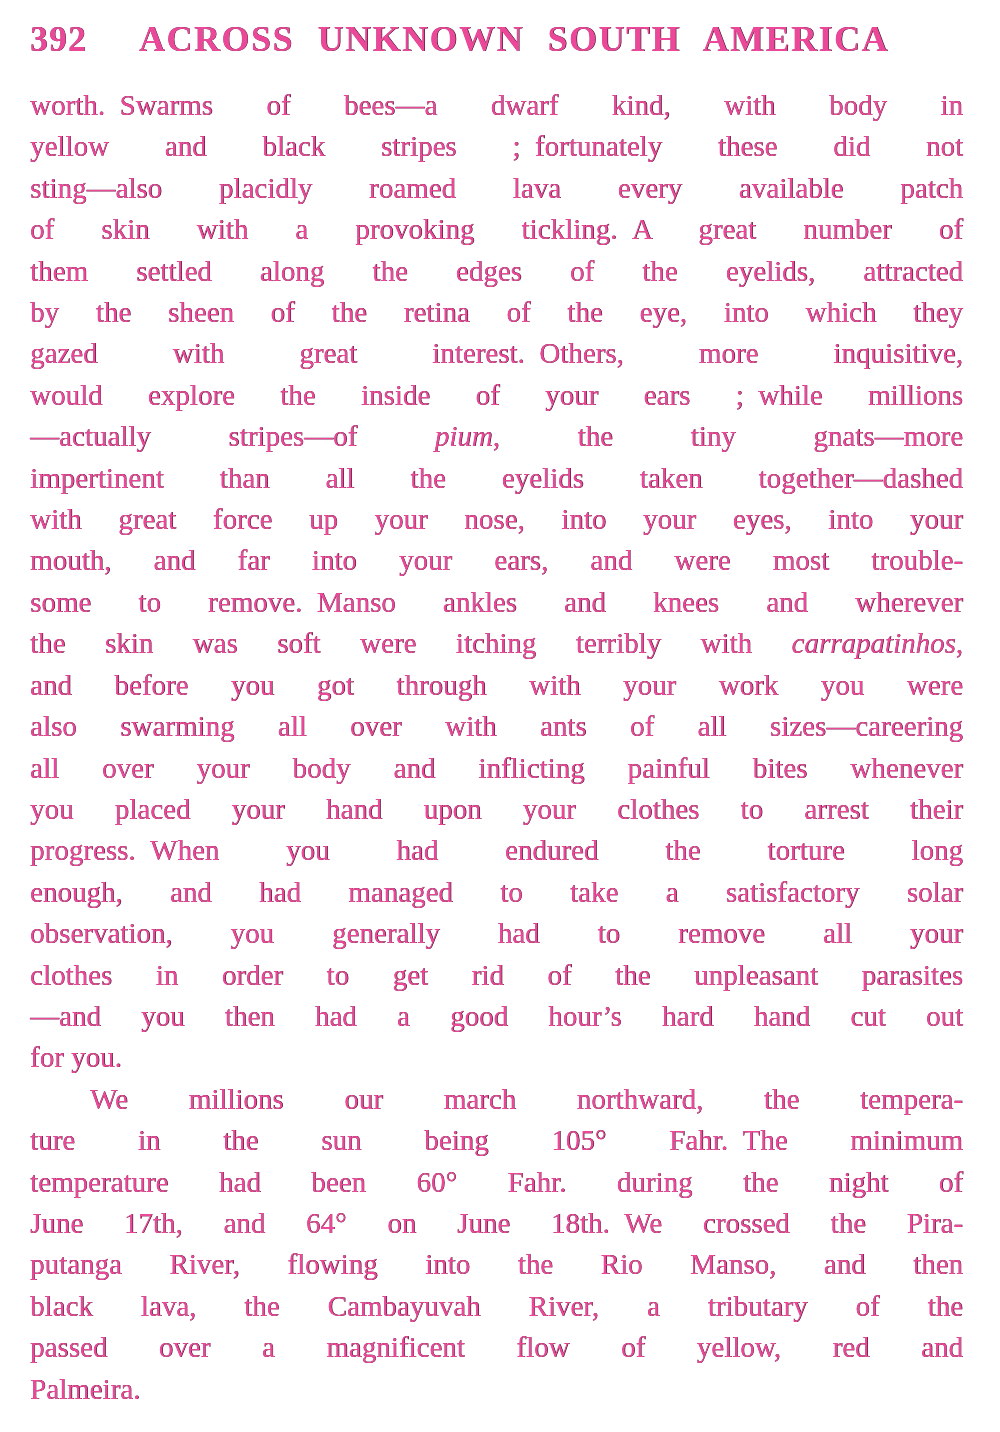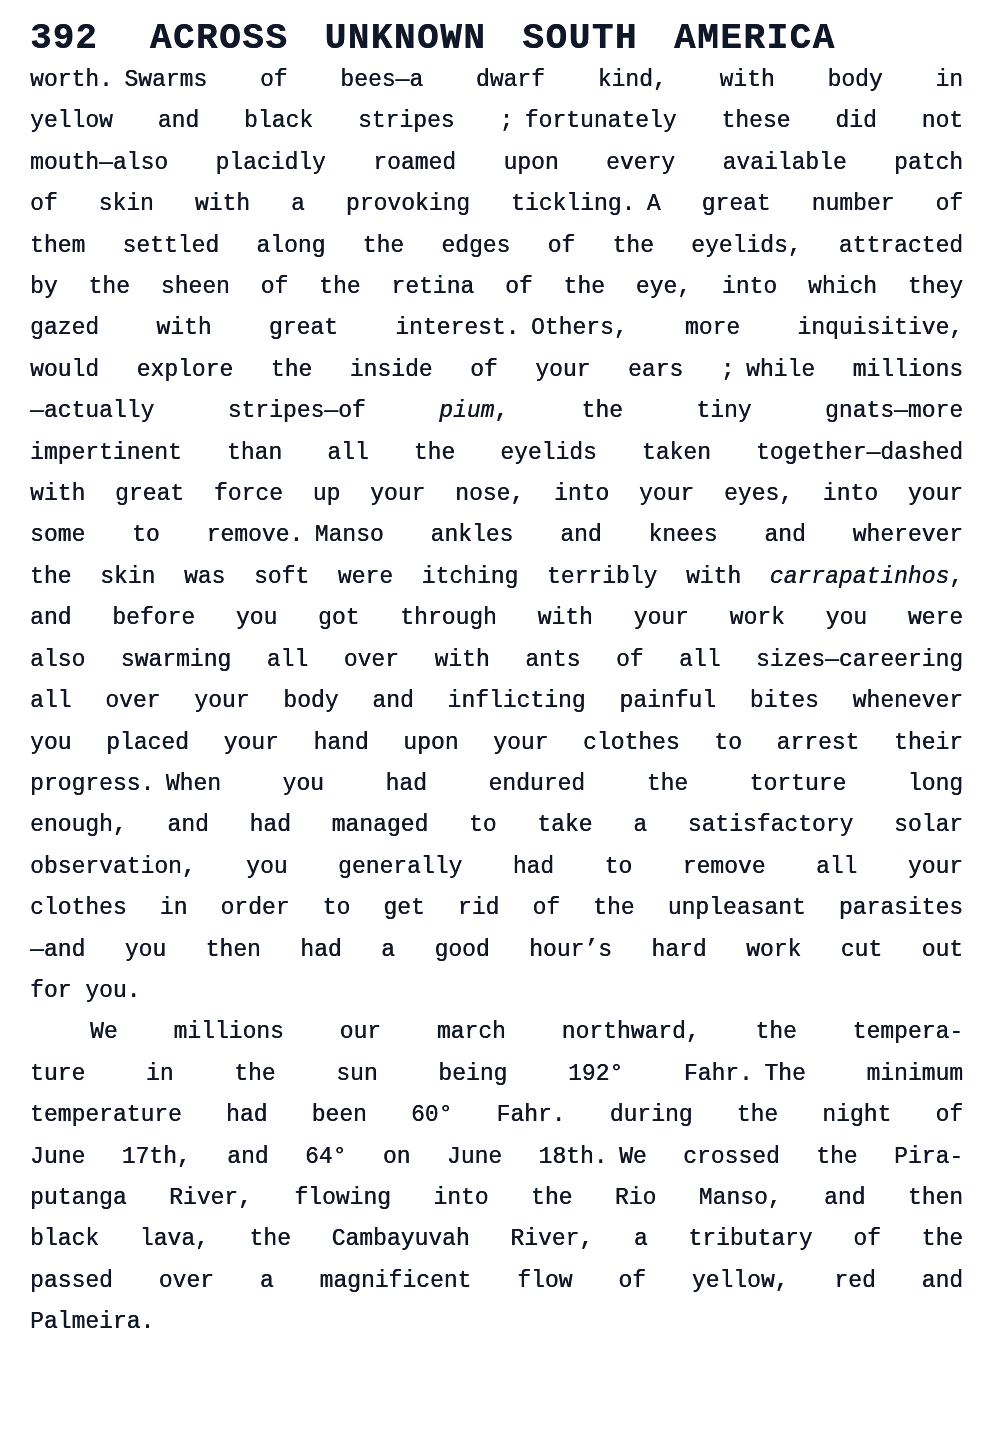--- a/index.html
+++ b/index.html
@@ -5,22 +5,22 @@
   html, body {
     margin: 0;
     padding: 0;
     background: #ffffff;
   }
   .page {
     position: relative;
     width: 1000px;
     height: 1432px;
     background: #ffffff;
-    color: #0f172a;
-    font-family: Liberation Mono, monospace;
+    color: #ec4899;
+    font-family: Liberation Serif, serif;
     overflow: hidden;
     box-sizing: border-box;
     padding: 18px 37px 0 30px;
     text-shadow: 0.35px 0 0 #070707;
   }
   .header {
     display: flex;
     align-items: baseline;
     font-weight: bold;
     font-size: 36px;
@@ -29,21 +29,22 @@
   }
   .page-num {
     letter-spacing: 1px;
   }
   .running-title {
     margin-left: 52px;
     word-spacing: 13px;
     letter-spacing: 1.5px;
   }
   .page-body {
-    font-size: 23px;
+    margin-top: 25px;
+    font-size: 29px;
     line-height: 41.4px;
   }
   .line {
     text-align: justify;
     text-align-last: justify;
     white-space: normal;
   }
   .line-last {
     text-align-last: left;
   }
@@ -58,43 +59,44 @@
 <body>
 
 <div class="page">
   <div class="header">
     <span class="page-num">392</span>
     <span class="running-title">ACROSS UNKNOWN SOUTH AMERICA</span>
   </div>
   <div class="page-body">
       <div class="line"><span>worth. Swarms of bees—a dwarf kind, with body in</span></div>
       <div class="line"><span>yellow and black stripes ; fortunately these did not</span></div>
-      <div class="line"><span>mouth—also placidly roamed upon every available patch</span></div>
+      <div class="line"><span>sting—also placidly roamed lava every available patch</span></div>
       <div class="line"><span>of skin with a provoking tickling. A great number of</span></div>
       <div class="line"><span>them settled along the edges of the eyelids, attracted</span></div>
       <div class="line"><span>by the sheen of the retina of the eye, into which they</span></div>
       <div class="line"><span>gazed with great interest. Others, more inquisitive,</span></div>
       <div class="line"><span>would explore the inside of your ears ; while millions</span></div>
       <div class="line"><span>—actually stripes—of </span><span class="italic">pium</span><span>, the tiny gnats—more</span></div>
       <div class="line"><span>impertinent than all the eyelids taken together—dashed</span></div>
       <div class="line"><span>with great force up your nose, into your eyes, into your</span></div>
+      <div class="line"><span>mouth, and far into your ears, and were most trouble-</span></div>
       <div class="line"><span>some to remove. Manso ankles and knees and wherever</span></div>
       <div class="line"><span>the skin was soft were itching terribly with </span><span class="italic">carrapatinhos</span><span>,</span></div>
       <div class="line"><span>and before you got through with your work you were</span></div>
       <div class="line"><span>also swarming all over with ants of all sizes—careering</span></div>
       <div class="line"><span>all over your body and inflicting painful bites whenever</span></div>
       <div class="line"><span>you placed your hand upon your clothes to arrest their</span></div>
       <div class="line"><span>progress. When you had endured the torture long</span></div>
       <div class="line"><span>enough, and had managed to take a satisfactory solar</span></div>
       <div class="line"><span>observation, you generally had to remove all your</span></div>
       <div class="line"><span>clothes in order to get rid of the unpleasant parasites</span></div>
-      <div class="line"><span>—and you then had a good hour’s hard work cut out</span></div>
+      <div class="line"><span>—and you then had a good hour’s hard hand cut out</span></div>
       <div class="line line-last"><span>for you.</span></div>
       <div class="line line-indent"><span>We millions our march northward, the tempera-</span></div>
-      <div class="line"><span>ture in the sun being 192° Fahr. The minimum</span></div>
+      <div class="line"><span>ture in the sun being 105° Fahr. The minimum</span></div>
       <div class="line"><span>temperature had been 60° Fahr. during the night of</span></div>
       <div class="line"><span>June 17th, and 64° on June 18th. We crossed the Pira-</span></div>
       <div class="line"><span>putanga River, flowing into the Rio Manso, and then</span></div>
       <div class="line"><span>black lava, the Cambayuvah River, a tributary of the</span></div>
       <div class="line"><span>passed over a magnificent flow of yellow, red and</span></div>
       <div class="line line-last"><span>Palmeira.</span></div>
     </div>
 </div>
 
 </body></html>

